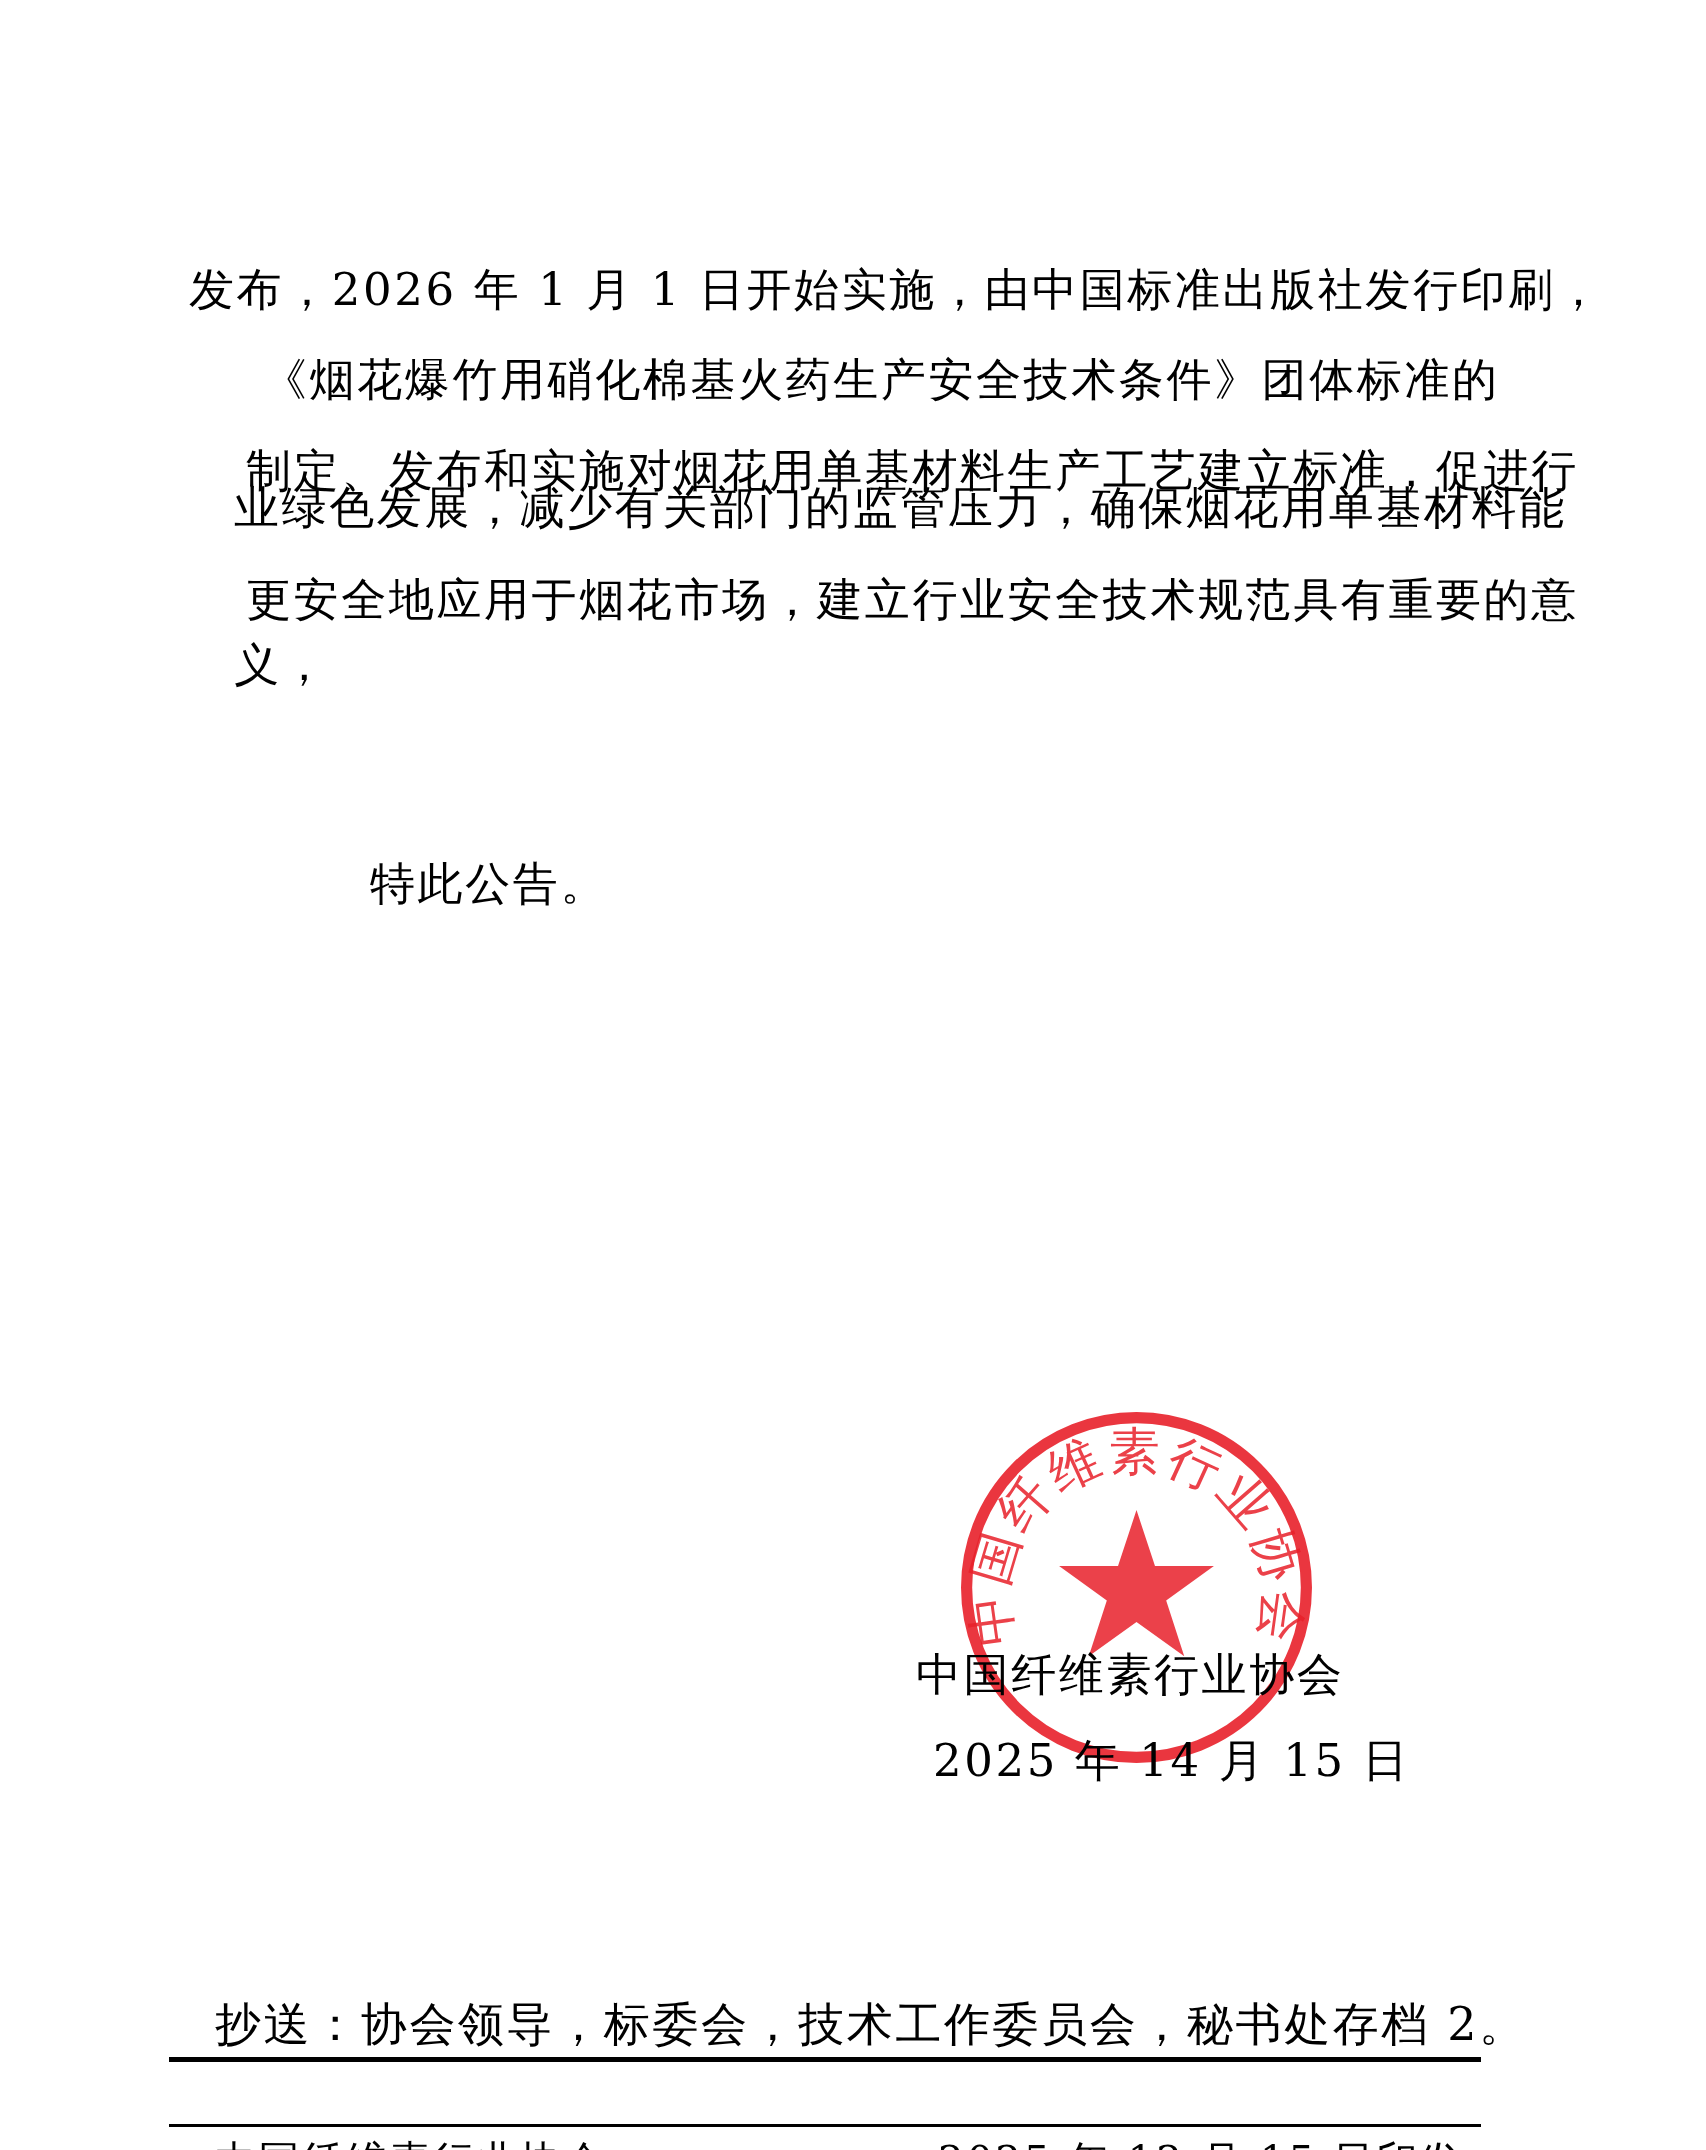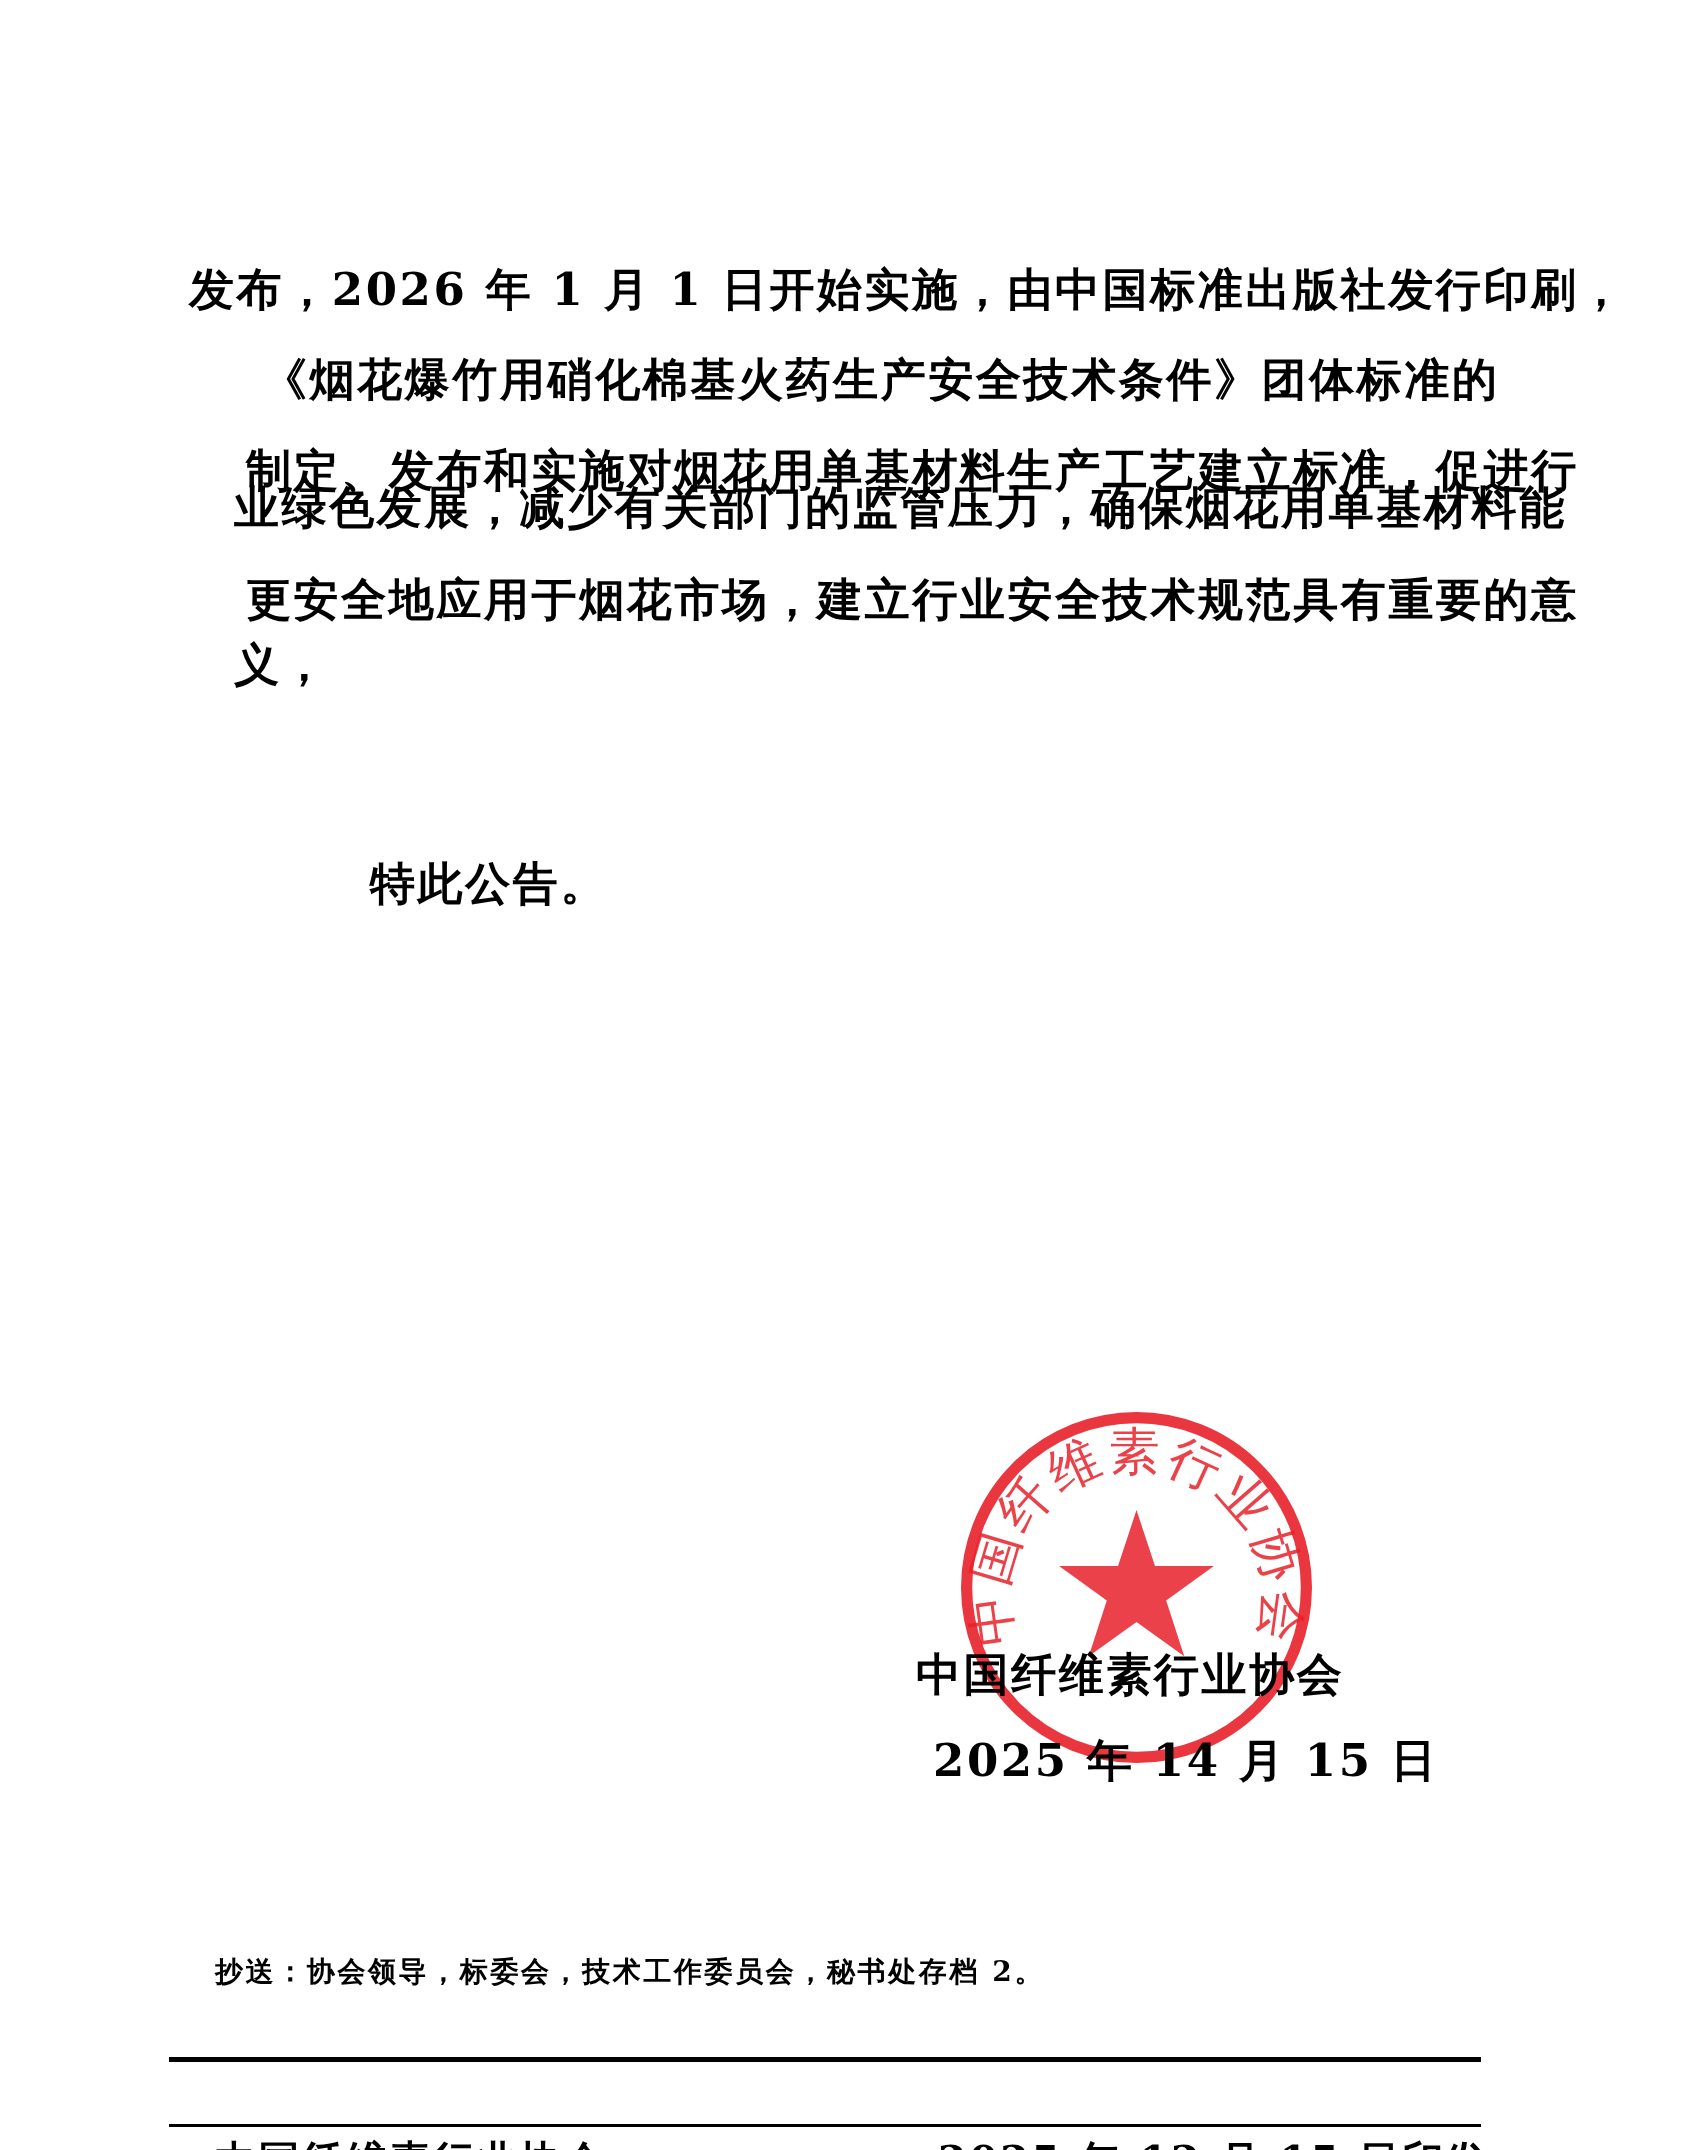--- a/index.html
+++ b/index.html
@@ -1,18 +1,18 @@
 <!DOCTYPE html>
 <html style="font-size:6.9px"><head>
 <meta charset="utf-8">
 <style>
   html, body { margin: 0; padding: 0; background: #ffffff; }
   body { width: 1706px; height: 2414px; position: relative; overflow: hidden;
          font-family: "DejaVu Serif", "Liberation Serif", serif; color: #000; }
-  .line { position: absolute; white-space: nowrap; font-size: 45px; line-height: 56px; letter-spacing: 2.6px; font-weight: bold; }
+  .line { position: absolute; white-space: nowrap; font-size: 45px; line-height: 56px; letter-spacing: 2.6px; }
   .rule { position: absolute; left: 169px; width: 1312px; background: #000; }
   .stamp { position: absolute; left: 958px; top: 1409px; width: 357px; height: 357px; }
 </style>
 </head>
 <body>
 
 <div class="line" style="left:189px; top:262px;">发布，2026 年 1 月 1 日开始实施，由中国标准出版社发行印刷，</div>
 <div class="line" style="left:262px; top:352px;text-align:center;">《烟花爆竹用硝化棉基火药生产安全技术条件》团体标准的</div>
 <div class="line" style="left:246px; top:443px;">制定、发布和实施对烟花用单基材料生产工艺建立标准，促进行</div>
 <div class="line" style="left:234px; top:480px;">业绿色发展，减少有关部门的监管压力，确保烟花用单基材料能</div>
@@ -29,17 +29,17 @@
   <polygon points="415,235 458,365 595,365 484,445 526,575 415,495 304,575 346,445 235,365 372,365" fill="#e8202a" opacity="0.85"></polygon>
   <text font-family="DejaVu Sans, sans-serif" font-size="118" fill="#e8202a" opacity="0.85" letter-spacing="10">
     <textPath href="#sealArc" startOffset="50%" text-anchor="middle">中国纤维素行业协会</textPath>
   </text>
 </svg>
 
 <div class="line" style="left:916px; top:1647px;">中国纤维素行业协会</div>
 <div class="line" style="left:933px; top:1733px;">2025 年 14 月 15 日</div>
 
 <div class="rule" style="top:2057px; height:5.2px;"></div>
-<div class="line" style="left:215px; top:1944px; font-size:28px;">抄送：协会领导，标委会，技术工作委员会，秘书处存档 2。</div>
+<div class="line" style="left:215px; top:1996px; font-size:46px;">抄送：协会领导，标委会，技术工作委员会，秘书处存档 2。</div>
 <div class="rule" style="top:2124px; height:3.4px;"></div>
 <div class="line" style="left:215px; top:2133px; font-size:41px;">中国纤维素行业协会</div>
 <div class="line" style="left:938px; top:2133px; font-size:41px;">2025 年 12 月 15 日印发</div>
 
 
 </body></html>

